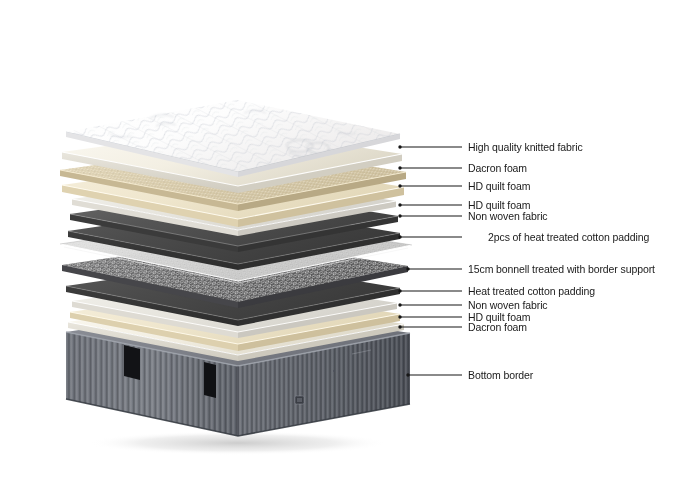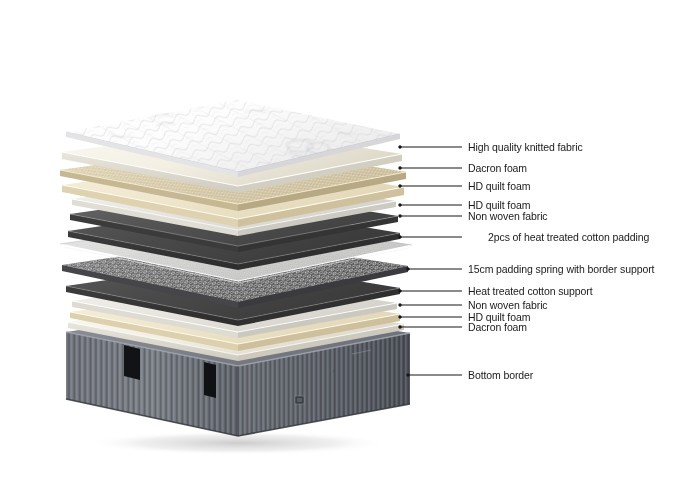--- a/index.html
+++ b/index.html
@@ -340,19 +340,19 @@
 
 </svg>
 
 <div id="labels">
     <div class="label-text" style="left: 468px; top: 141px;">High quality knitted fabric</div>
     <div class="label-text" style="left: 468px; top: 162px;">Dacron foam</div>
     <div class="label-text" style="left: 468px; top: 180px;">HD quilt foam</div>
     <div class="label-text" style="left: 468px; top: 199px;">HD quilt foam</div>
     <div class="label-text" style="left: 468px; top: 210px;">Non woven fabric</div>
     <div class="label-text" style="left: 488px; top: 231px;">2pcs of heat treated cotton padding</div>
-    <div class="label-text" style="left: 468px; top: 263px;">15cm padding spring with border support</div>
-    <div class="label-text" style="left: 468px; top: 285px;">Heat treated cotton support</div>
+    <div class="label-text" style="left: 468px; top: 263px;">15cm bonnell treated with border support</div>
+    <div class="label-text" style="left: 468px; top: 285px;">Heat treated cotton padding</div>
     <div class="label-text" style="left: 468px; top: 299px;">Non woven fabric</div>
     <div class="label-text" style="left: 468px; top: 311px;">HD quilt foam</div>
     <div class="label-text" style="left: 468px; top: 321px;">Dacron foam</div>
     <div class="label-text" style="left: 468px; top: 369px;">Bottom border</div>
   </div>
 
 </body></html>

